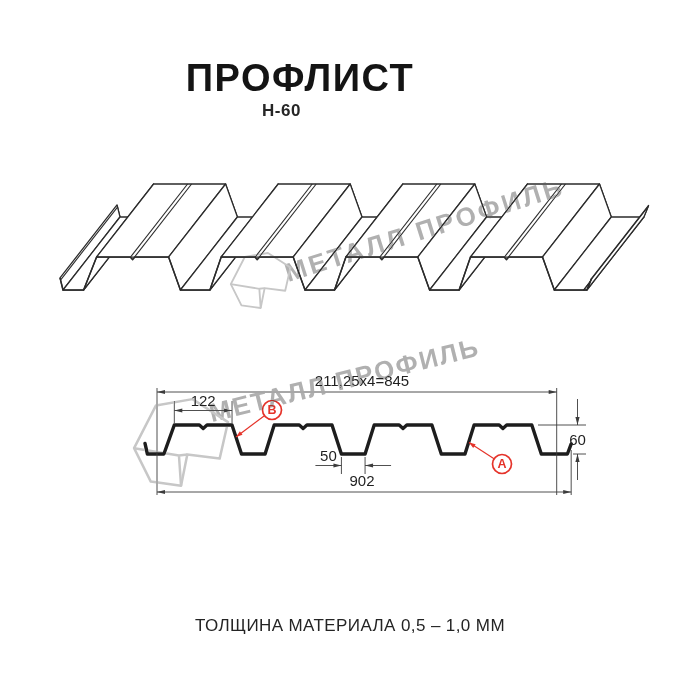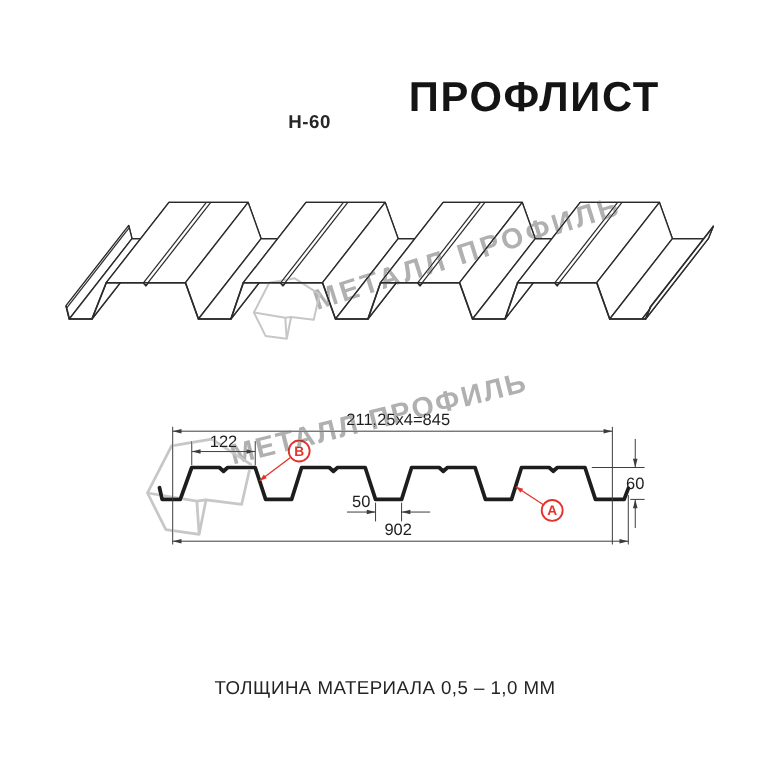--- a/index.html
+++ b/index.html
@@ -1,18 +1,18 @@
 <!DOCTYPE html>
 <html><head>
 <meta charset="utf-8">
 <style>
   html,body{margin:0;padding:0;background:#fff;}
   .page{position:relative;width:700px;height:700px;background:#fff;overflow:hidden;
         font-family:"Liberation Sans",sans-serif;}
-  .title{position:absolute;top:68px;left:0;width:600px;text-align:right;
+  .title{position:absolute;top:57px;left:0;width:600px;text-align:center;
          font-size:38px;font-weight:800;letter-spacing:1.5px;color:#141414;z-index:3;}
   .subtitle{position:absolute;top:101px;left:0;width:563px;text-align:center;
          font-size:17px;font-weight:700;letter-spacing:.5px;color:#262626;z-index:3;}
   .footer-note{position:absolute;top:616px;left:0;width:700px;text-align:center;
          font-size:17px;font-weight:500;letter-spacing:.4px;color:#242424;z-index:3;}
   #drawing{position:absolute;left:0;top:0;z-index:2;}
   .wm-layer{position:absolute;inset:0;z-index:5;mix-blend-mode:darken;pointer-events:none;}
   .wm{position:absolute;font-size:26px;font-weight:700;white-space:nowrap;
       transform-origin:0 0;}
   .wm1{left:281px;top:259px;transform:rotate(-17.5deg);letter-spacing:3px;}

